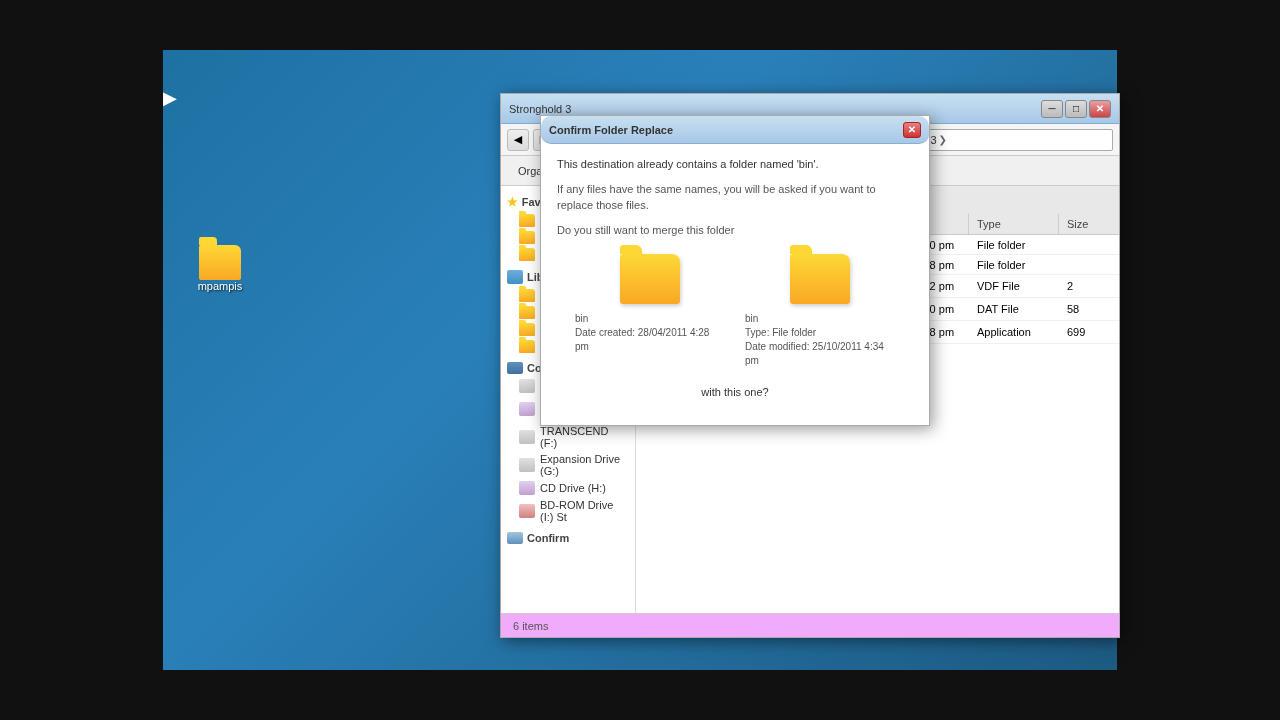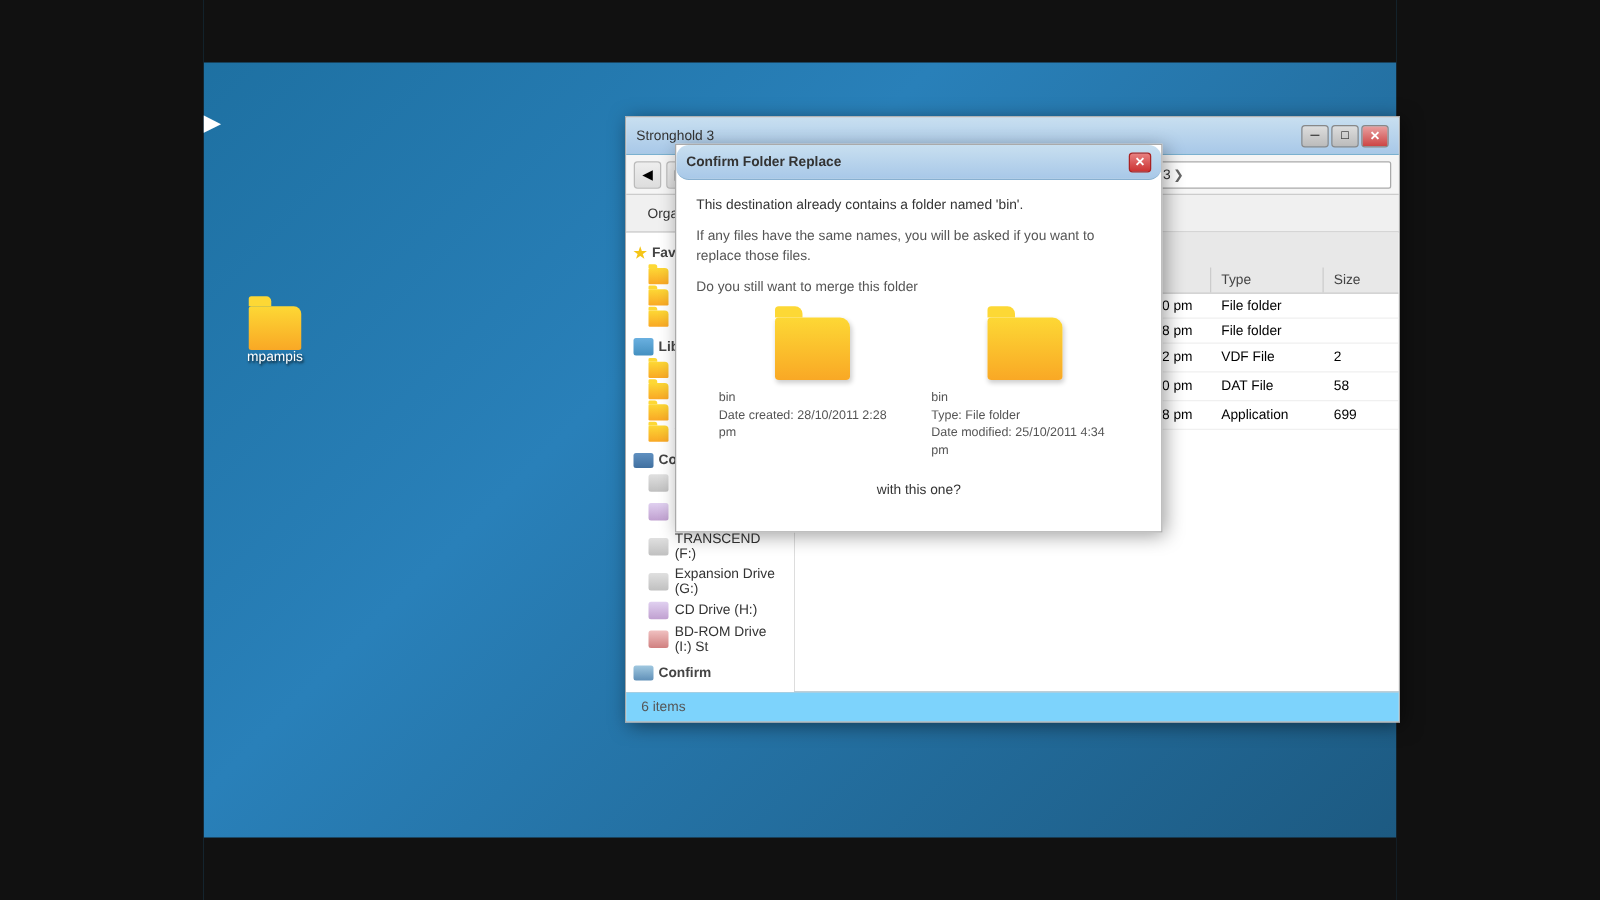--- a/index.html
+++ b/index.html
@@ -76,21 +76,21 @@
       background: #fdd835;
       border-radius: 2px 4px 0 0;
     }
 
     
     .explorer-window {
       position: absolute;
       top: 93px;
       left: 500px;
       width: 620px;
-      height: 485px;
+      height: 545px;
       background: #f0f0f0;
       border: 1px solid #aaa;
       box-shadow: 3px 3px 15px rgba(0,0,0,0.5);
       display: flex;
       flex-direction: column;
     }
 
     
     .title-bar {
       height: 30px;
@@ -393,21 +393,21 @@
       width: 16px;
       height: 16px;
       background: linear-gradient(180deg, #f0c040 0%, #d09820 100%);
       border-radius: 2px;
       flex-shrink: 0;
     }
 
     
     .status-bar {
       height: 24px;
-      background: #7dd3fc;
+      background: #f0abfc;
       border-top: 1px solid #ccc;
       display: flex;
       align-items: center;
       padding: 0 12px;
       font-size: 11px;
       color: #555;
     }
 
     
     .confirm-dialog {
@@ -800,21 +800,21 @@
       <div class="dialog-sub-text">
         <span>Do you still want to merge this folder</span>
       </div>
 
       <div class="dialog-folders-container">
 
         <div class="dialog-folder-item">
           <div class="big-folder-icon"></div>
           <div class="dialog-folder-detail">
             <div>bin</div>
-            <div>Date created: 28/10/2011 2:28 pm</div>
+            <div>Date created: 28/04/2011 4:28 pm</div>
           </div>
         </div>
 
         <div class="dialog-folder-item">
           <div class="big-folder-icon"></div>
           <div class="dialog-folder-detail">
             <div>bin</div>
             <div>Type: File folder</div>
             <div>Date modified: 25/10/2011 4:34 pm</div>
           </div>

